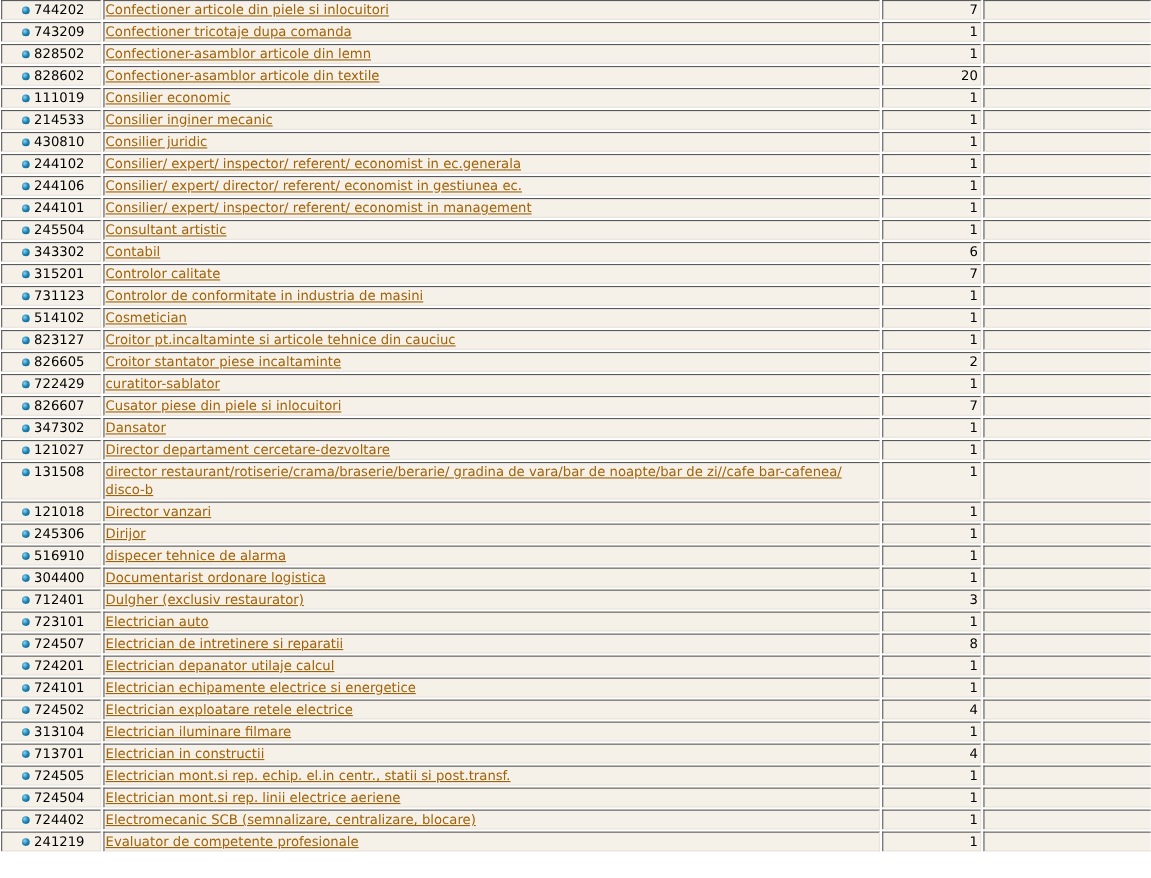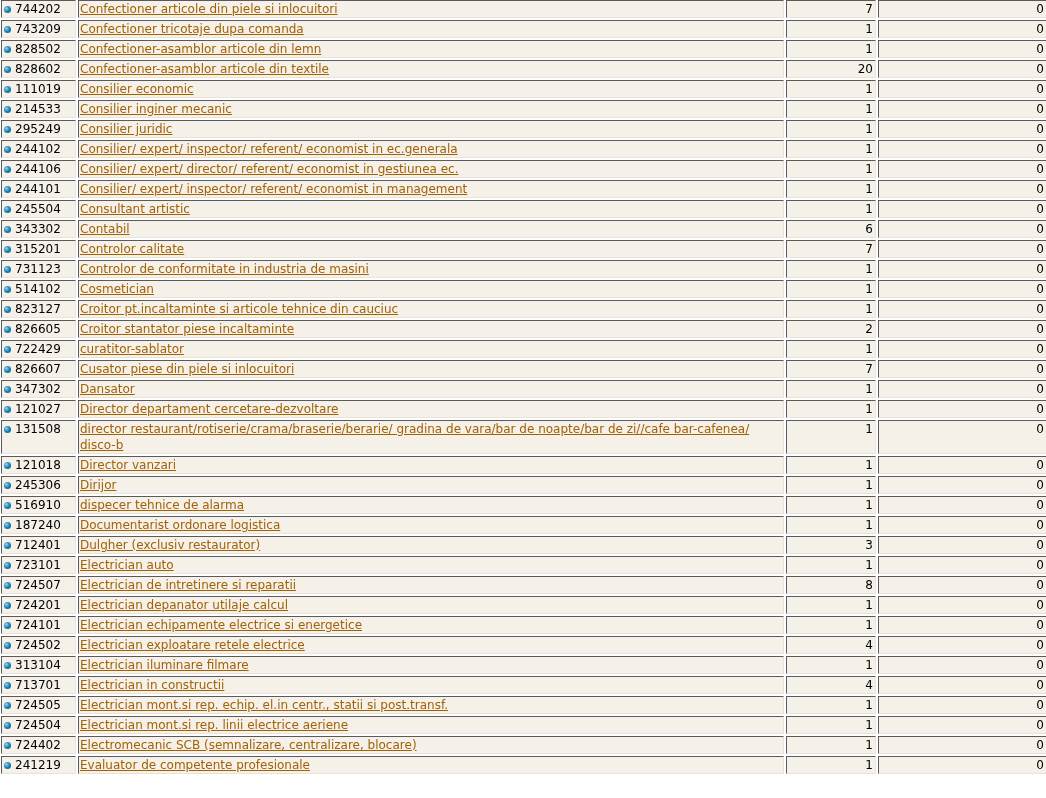--- a/index.html
+++ b/index.html
@@ -30,21 +30,21 @@
       border-right: 1px solid #e8e4dc;
       padding: 0 2px;
       height: 16px;
       line-height: 16px;
       vertical-align: top;
       white-space: nowrap;
       overflow: hidden;
     }
     table.list td.code {
       width: 70px;
-      padding-left: 1px;
+      padding-left: 17px;
     }
     table.list td.name {
       width: 701px;
       white-space: normal;
       padding-left: 1px;
     }
     table.list td.num {
       width: 84px;
       text-align: right;
       padding-right: 2px;
@@ -111,21 +111,21 @@
   </tr>
 
   <tr>
     <td class="code"><span class="bullet"></span><span>214533</span></td>
     <td class="name"><a class="job-link">Consilier inginer mecanic</a></td>
     <td class="num"><span>1</span></td>
     <td class="num2"><span>0</span></td>
   </tr>
 
   <tr>
-    <td class="code"><span class="bullet"></span><span>295249</span></td>
+    <td class="code"><span class="bullet"></span><span>430810</span></td>
     <td class="name"><a class="job-link">Consilier juridic</a></td>
     <td class="num"><span>1</span></td>
     <td class="num2"><span>0</span></td>
   </tr>
 
   <tr>
     <td class="code"><span class="bullet"></span><span>244102</span></td>
     <td class="name"><a class="job-link">Consilier/ expert/ inspector/ referent/ economist in ec.generala</a></td>
     <td class="num"><span>1</span></td>
     <td class="num2"><span>0</span></td>
@@ -245,21 +245,21 @@
   </tr>
 
   <tr>
     <td class="code"><span class="bullet"></span><span>516910</span></td>
     <td class="name"><a class="job-link">dispecer tehnice de alarma</a></td>
     <td class="num"><span>1</span></td>
     <td class="num2"><span>0</span></td>
   </tr>
 
   <tr>
-    <td class="code"><span class="bullet"></span><span>187240</span></td>
+    <td class="code"><span class="bullet"></span><span>304400</span></td>
     <td class="name"><a class="job-link">Documentarist ordonare logistica</a></td>
     <td class="num"><span>1</span></td>
     <td class="num2"><span>0</span></td>
   </tr>
 
   <tr>
     <td class="code"><span class="bullet"></span><span>712401</span></td>
     <td class="name"><a class="job-link">Dulgher (exclusiv restaurator)</a></td>
     <td class="num"><span>3</span></td>
     <td class="num2"><span>0</span></td>

